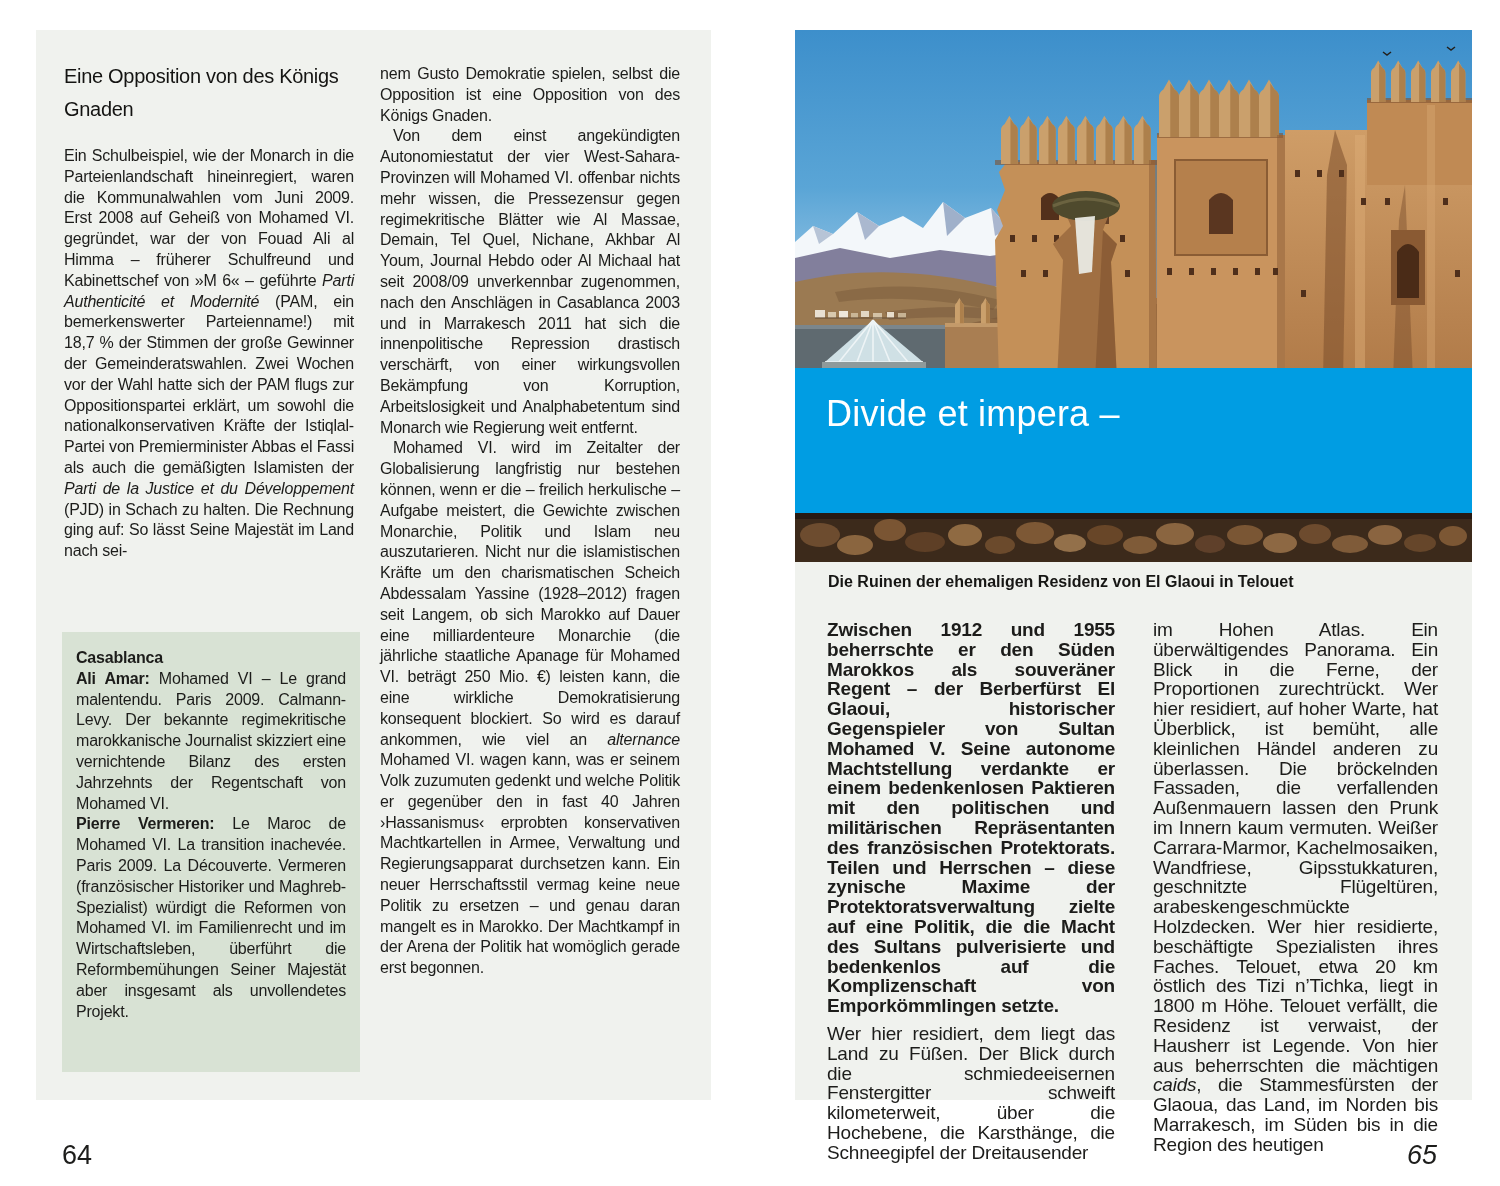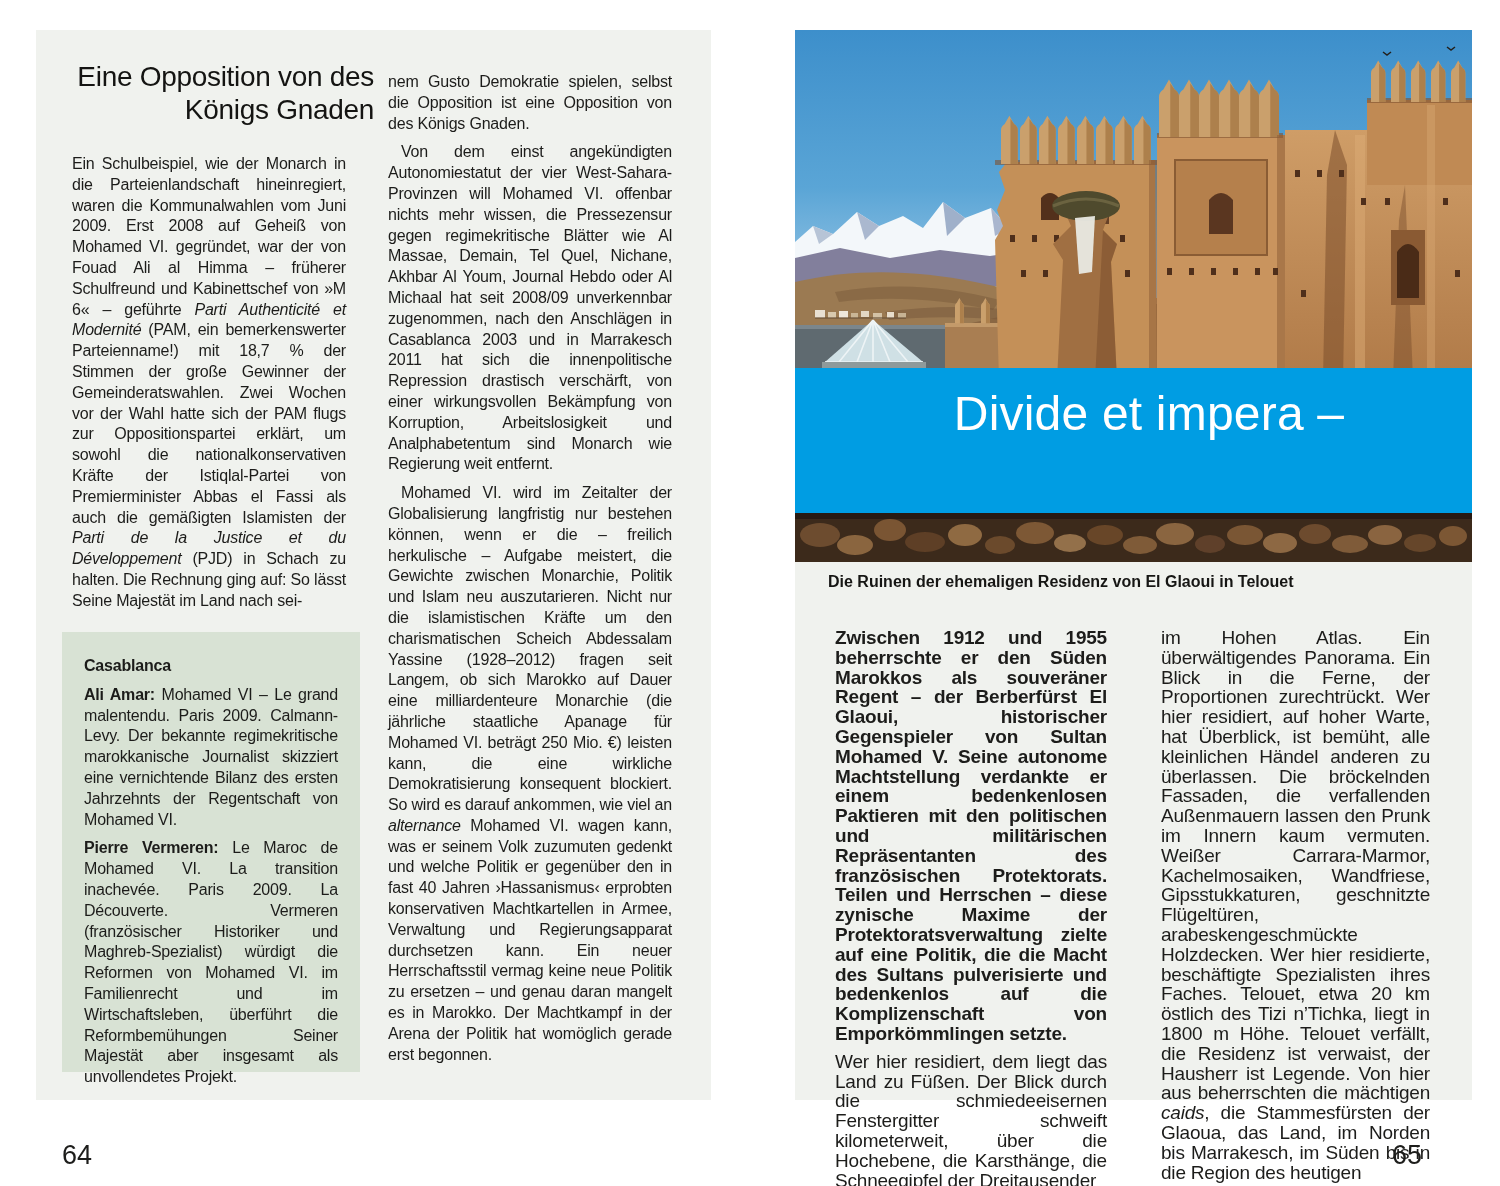--- a/index.html
+++ b/index.html
@@ -1,41 +1,41 @@
 <!DOCTYPE html>
 <html lang="de"><head>
 <meta charset="utf-8">
 <style>
   html,body{margin:0;padding:0;background:#ffffff;}
   body{width:1500px;height:1186px;position:relative;font-family:"Liberation Sans","DejaVu Sans",sans-serif;color:#1c1c1a;}
   .page{position:absolute;top:30px;height:1070px;background:#f0f2ee;}
   .page-left{left:36px;width:675px;}
   .page-right{left:795px;width:677px;}
-  h1.chapter-heading{position:absolute;left:28px;top:30px;width:310px;margin:0;font-size:28px;line-height:33px;font-weight:normal;letter-spacing:-0.3px;color:#141412;text-align:right;}
+  h1.chapter-heading{position:absolute;left:28px;top:30px;width:310px;margin:0;font-size:20px;line-height:33px;font-weight:normal;letter-spacing:-0.3px;color:#141412;}
   .body-text{font-size:16px;line-height:20.8px;letter-spacing:-0.2px;text-align:justify;text-align-last:left;}
-  .body-text p{margin:8px;}
+  .body-text p{margin:0;}
   .col{position:absolute;}
   .col-l1{left:28px;top:116px;width:290px;}
   .col-l2{left:344px;top:34px;width:300px;}
   .col-r1{left:32px;top:590px;width:288px;}
   .col-r2{left:358px;top:590px;width:285px;}
   .col-r1,.col-r2{font-size:19px;line-height:19.8px;}
   .p-indent{text-indent:13px;}
   .p-gap{margin-top:8px !important;}
   .lead-bold{font-weight:bold;}
   .tipbox{position:absolute;left:26px;top:602px;width:298px;height:440px;background:#d8e2d4;box-sizing:border-box;padding:16px 14px;}
   .tip-title{font-weight:bold;margin:0;}
   .photo{position:relative;width:677px;height:532px;overflow:hidden;background:#5aa5d6;}
   .photo svg{display:block;}
   .banner{position:absolute;left:0;top:338px;width:677px;height:145px;background:#009de3;}
-  .banner-title{color:#ffffff;font-size:48px;line-height:47px;font-weight:normal;letter-spacing:0.2px;padding:22px 0 0 31px;text-align:center;}
+  .banner-title{color:#ffffff;font-size:36px;line-height:47px;font-weight:normal;letter-spacing:0.2px;padding:22px 0 0 31px;}
   .photo-caption{margin:10px 0 0 33px;font-size:16px;line-height:20px;font-weight:bold;color:#161614;}
   .pagenum{position:absolute;top:1112px;font-size:27px;color:#1d1d1b;margin-top:28px;}
   .pagenum-left{left:62px;}
-  .pagenum-right{right:78px;}
+  .pagenum-right{right:63px;font-style:italic;}
 </style>
 </head>
 <body>
 
 <div class="page page-left">
   <h1 class="chapter-heading">Eine Opposition von des Königs Gnaden</h1>
 
   <div class="col col-l1 body-text">
     <p><span>Ein Schulbeispiel, wie der Monarch in die Parteienlandschaft hineinregiert, waren die Kommunalwahlen vom Juni 2009. Erst 2008 auf Geheiß von Mohamed VI. gegründet, war der von Fouad Ali al Himma – früherer Schulfreund und Kabinettschef von »M 6« – geführte </span><span style="font-style: italic;">Parti Authenticité et Modernité</span><span> (PAM, ein bemerkenswerter Parteienname!) mit 18,7 % der Stimmen der große Gewinner der Gemeinderatswahlen. Zwei Wochen vor der Wahl hatte sich der PAM flugs zur Oppositionspartei erklärt, um sowohl die nationalkonservativen Kräfte der Istiqlal-Partei von Premierminister Abbas el Fassi als auch die gemäßigten Islamisten der </span><span style="font-style: italic;">Parti de la Justice et du Développement</span><span> (PJD) in Schach zu halten. Die Rechnung ging auf: So lässt Seine Majestät im Land nach sei-</span></p>
   </div>

